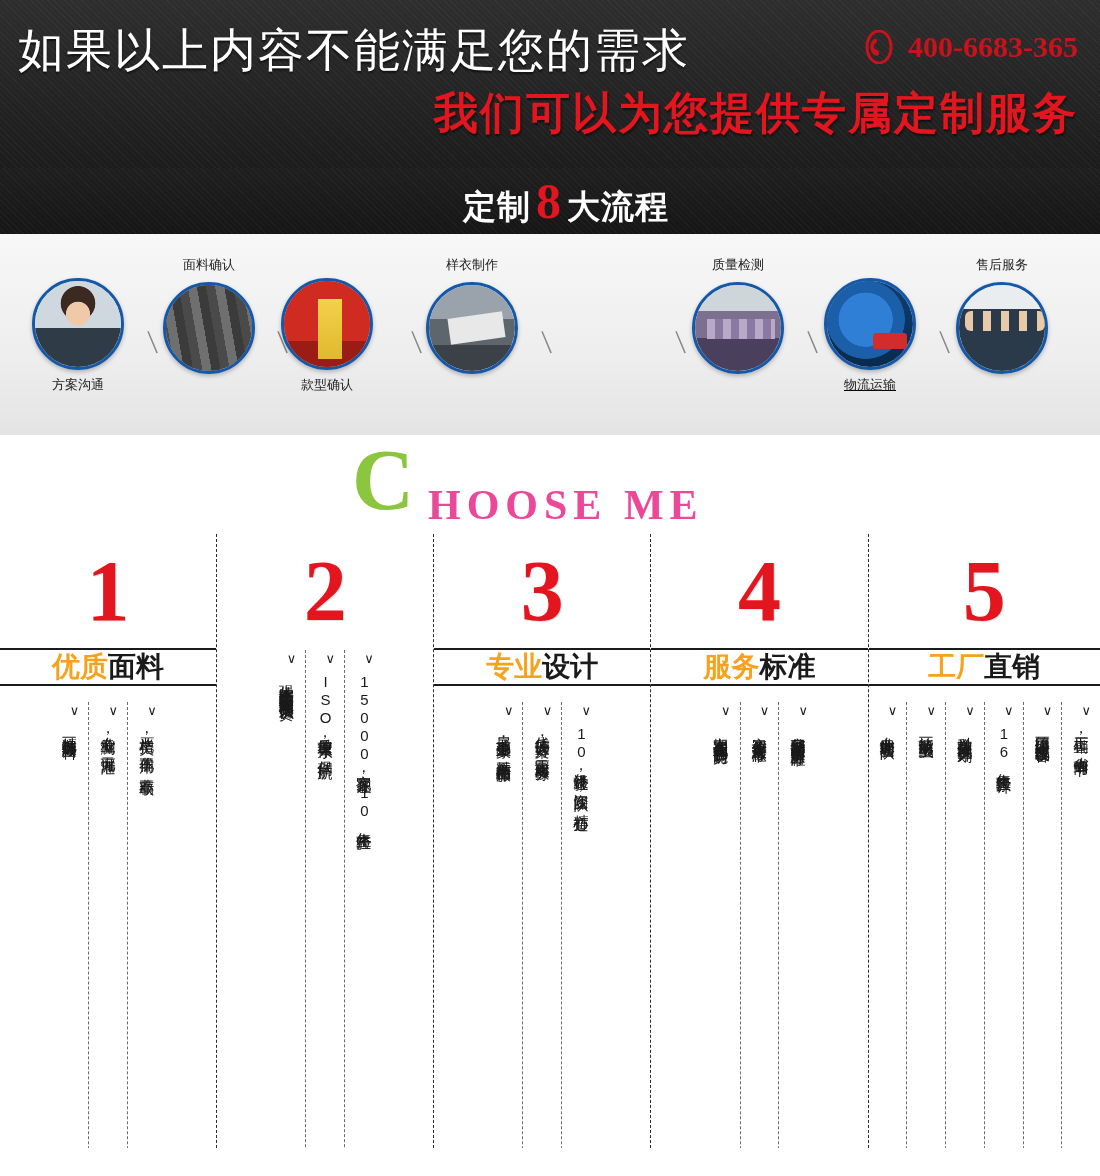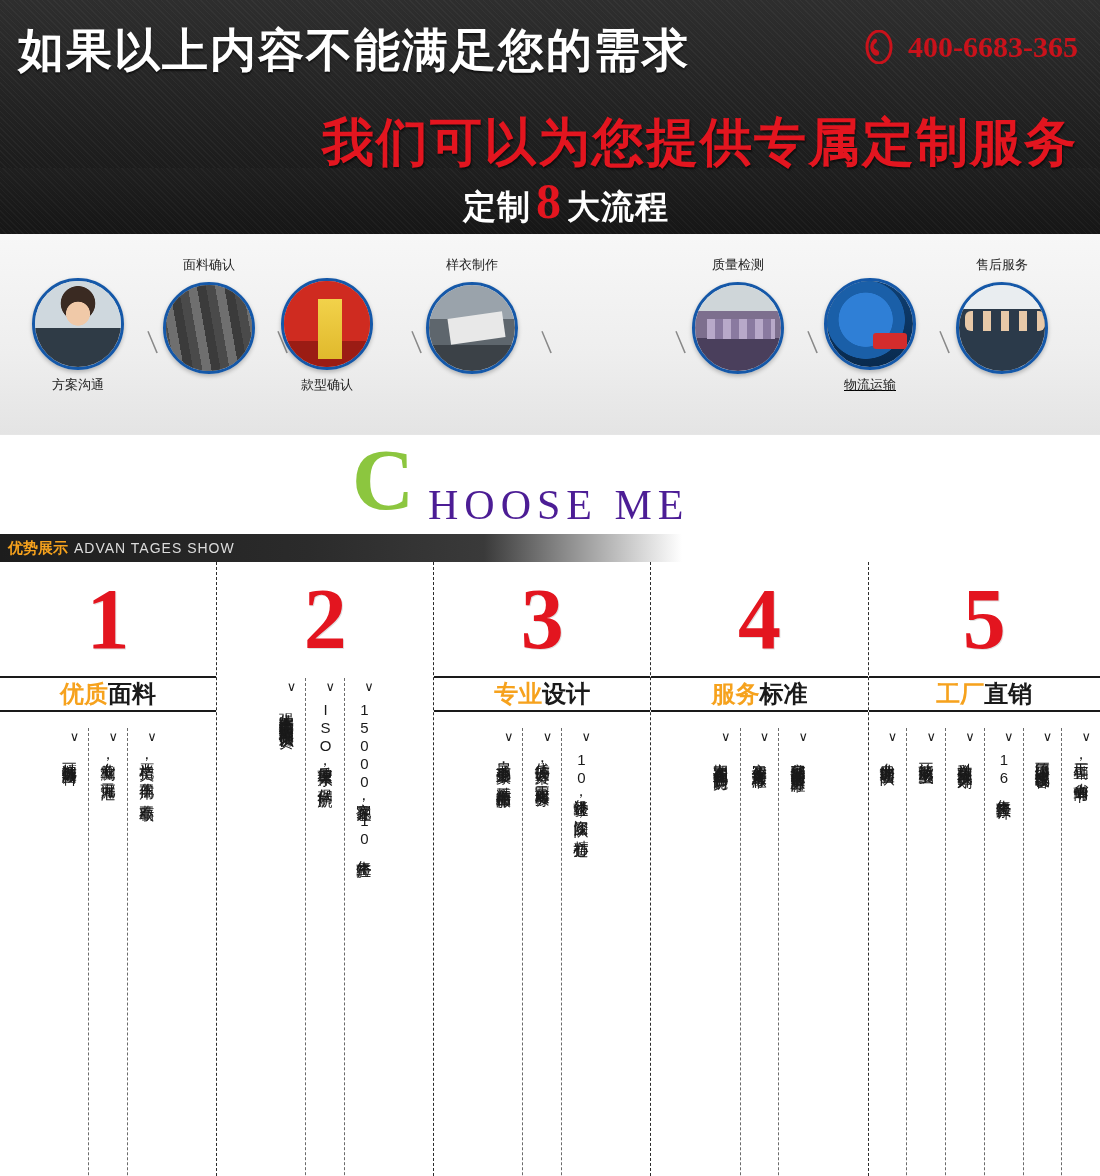--- a/index.html
+++ b/index.html
@@ -16,44 +16,44 @@
     background:
       repeating-linear-gradient(45deg, rgba(255,255,255,0.035) 0px, rgba(255,255,255,0.035) 1px, rgba(0,0,0,0) 1px, rgba(0,0,0,0) 4px),
       linear-gradient(180deg, #2e2e2e 0%, #242424 55%, #1c1c1c 100%);
     position: relative;
   }
   .hdr-line1 {
     position: absolute;
     left: 18px; top: 20px;
     color: #ffffff;
     font-size: 46px;
-    font-weight: bold;
+    font-weight: normal;
     letter-spacing: 2px;
     text-shadow: 0 2px 2px rgba(0,0,0,0.6);
   }
   .phone-wrap {
     position: absolute;
     right: 22px; top: 30px;
     display: flex;
     align-items: center;
     gap: 12px;
   }
   .phone-icon { width: 34px; height: 34px; }
   .phone-num {
     color: #c9121b;
     font-size: 30px;
     font-weight: bold;
     font-family: "Liberation Serif", "DejaVu Serif", serif;
     letter-spacing: 0px;
   }
   .hdr-line2 {
     position: absolute;
-    right: 22px; top: 108px;
+    right: 22px; top: 84px;
     color: #e3151f;
-    font-size: 52px;
+    font-size: 44px;
     font-weight: bold;
     letter-spacing: 2px;
     text-shadow: 1px 2px 2px rgba(0,0,0,0.55);
     margin-left: 20px;
   }
 
   
   .proc-bar {
     height: 66px;
     background:
@@ -184,22 +184,22 @@
     font-size: 28px;
     color: #222;
     font-weight: bold;
     letter-spacing: 1px;
   }
   .choose-en {
     position: absolute;
     left: 428px; top: 46px;
     font-family: "Liberation Serif","DejaVu Serif",serif;
     font-size: 42px;
-    color: #4c1d95;
-    font-weight: normal;
+    color: #ec4899;
+    font-weight: bold;
     letter-spacing: 6px;
   }
 
   
   .adv-bar {
     height: 28px;
     background: linear-gradient(90deg, #1d1d1d 0%, #2b2b2b 28%, #3a3a3a 44%, #ffffff 62%, #ffffff 100%);
     display: flex;
     align-items: center;
     padding-left: 8px;
@@ -235,21 +235,21 @@
   .col-head {
     margin-top: 14px;
     width: 100%;
     border-top: 2px solid #1a1a1a;
     border-bottom: 2px solid #1a1a1a;
     height: 38px;
     display: flex;
     align-items: center;
     justify-content: center;
     gap: 0px;
-    font-size: 24px;
+    font-size: 28px;
     font-weight: bold;
   }
   .col-head .hl { color: #f6a21d; }
   .col-head .rest { color: #1a1a1a; }
   .col-body {
     display: flex;
     flex-direction: row-reverse;
     justify-content: center;
     align-items: flex-start;
     gap: 0;
@@ -364,24 +364,20 @@
           <div class="pic pic-team"></div>
         </div>
     </div>
   </div>
 
   <div class="choose">
     <div class="big-c">C</div>
     <div class="choose-en">HOOSE  ME</div>
   </div>
 
-  <div class="adv-bar">
-    <span class="adv-cn">优势展示</span>
-    <span class="adv-en">ADVAN TAGES SHOW</span>
-  </div>
 
   <div class="cols">
 
     <div class="col">
       <div class="col-num">1</div>
       <div class="col-head">
         <span class="hl">优质</span>
         <span class="rest">面料</span>
       </div>
       <div class="col-body">

